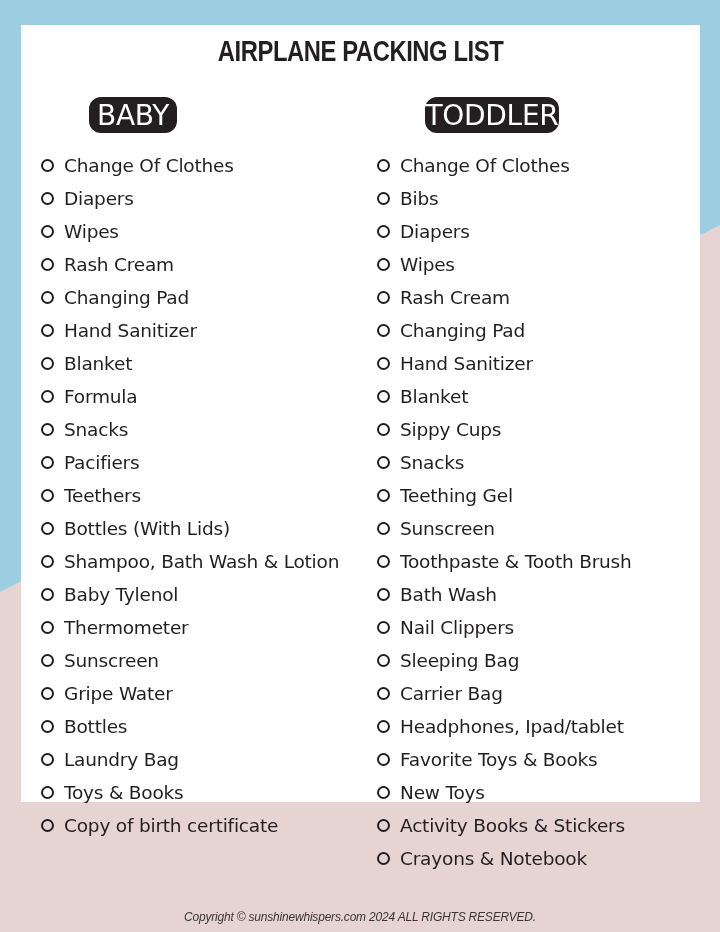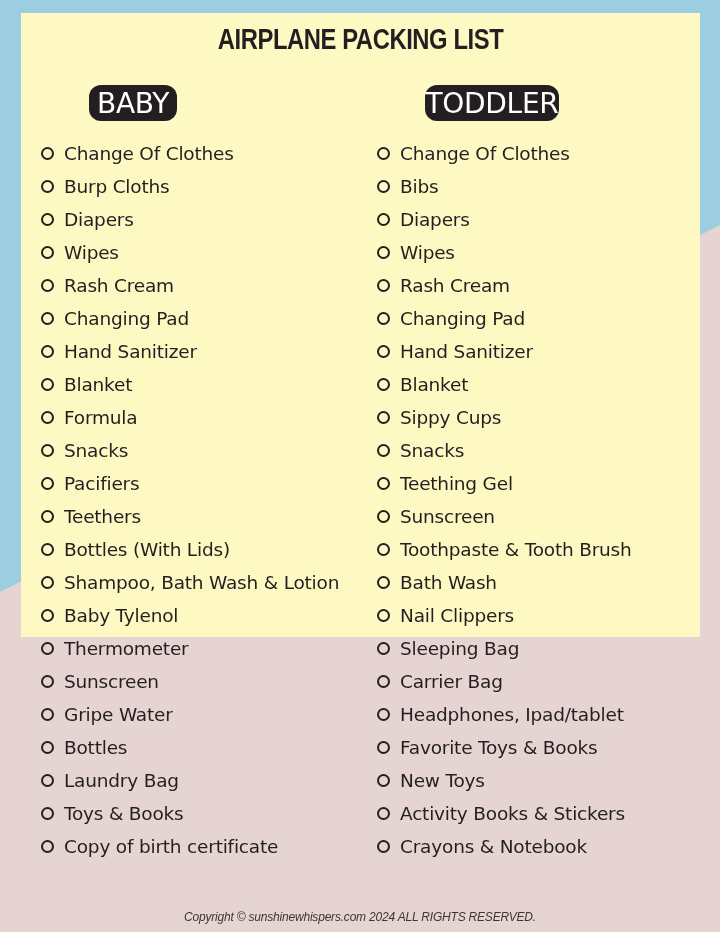--- a/index.html
+++ b/index.html
@@ -7,22 +7,22 @@
       width: 720px; height: 932px; position: relative; overflow: hidden;
       font-family: "DejaVu Sans", sans-serif;
       background: #e6d4d3;
     }
     .bg-blue {
       position: absolute; left: 0; top: 0; width: 720px; height: 932px;
       background: #9dcde0;
       clip-path: polygon(0 0, 720px 0, 720px 225px, 0 592px);
     }
     .card {
-      position: absolute; left: 21px; top: 13px; width: 679px; height: 624px;
-      background: #fef9c3;
+      position: absolute; left: 21px; top: 25px; width: 679px; height: 777px;
+      background: #ffffff;
     }
     .title {
       position: absolute; left: 0; top: 10px; width: 679px; text-align: center;
       font-family: "Liberation Sans", sans-serif; font-weight: bold;
       font-size: 29px; letter-spacing: -0.5px; color: #231f20;
       transform: scaleX(0.82); transform-origin: center;
     }
     .pill {
       position: absolute; top: 72px; height: 36px; border-radius: 12px;
       background: #231f20; color: #ffffff;
@@ -63,24 +63,20 @@
   <div class="pill pill-baby">BABY</div>
   <div class="pill pill-toddler">TODDLER</div>
 
   <ul class="list list-left">
       <li class="item">
         <span class="bullet"></span>
         <span>Change Of Clothes</span>
       </li>
       <li class="item">
         <span class="bullet"></span>
-        <span>Burp Cloths</span>
-      </li>
-      <li class="item">
-        <span class="bullet"></span>
         <span>Diapers</span>
       </li>
       <li class="item">
         <span class="bullet"></span>
         <span>Wipes</span>
       </li>
       <li class="item">
         <span class="bullet"></span>
         <span>Rash Cream</span>
       </li>

